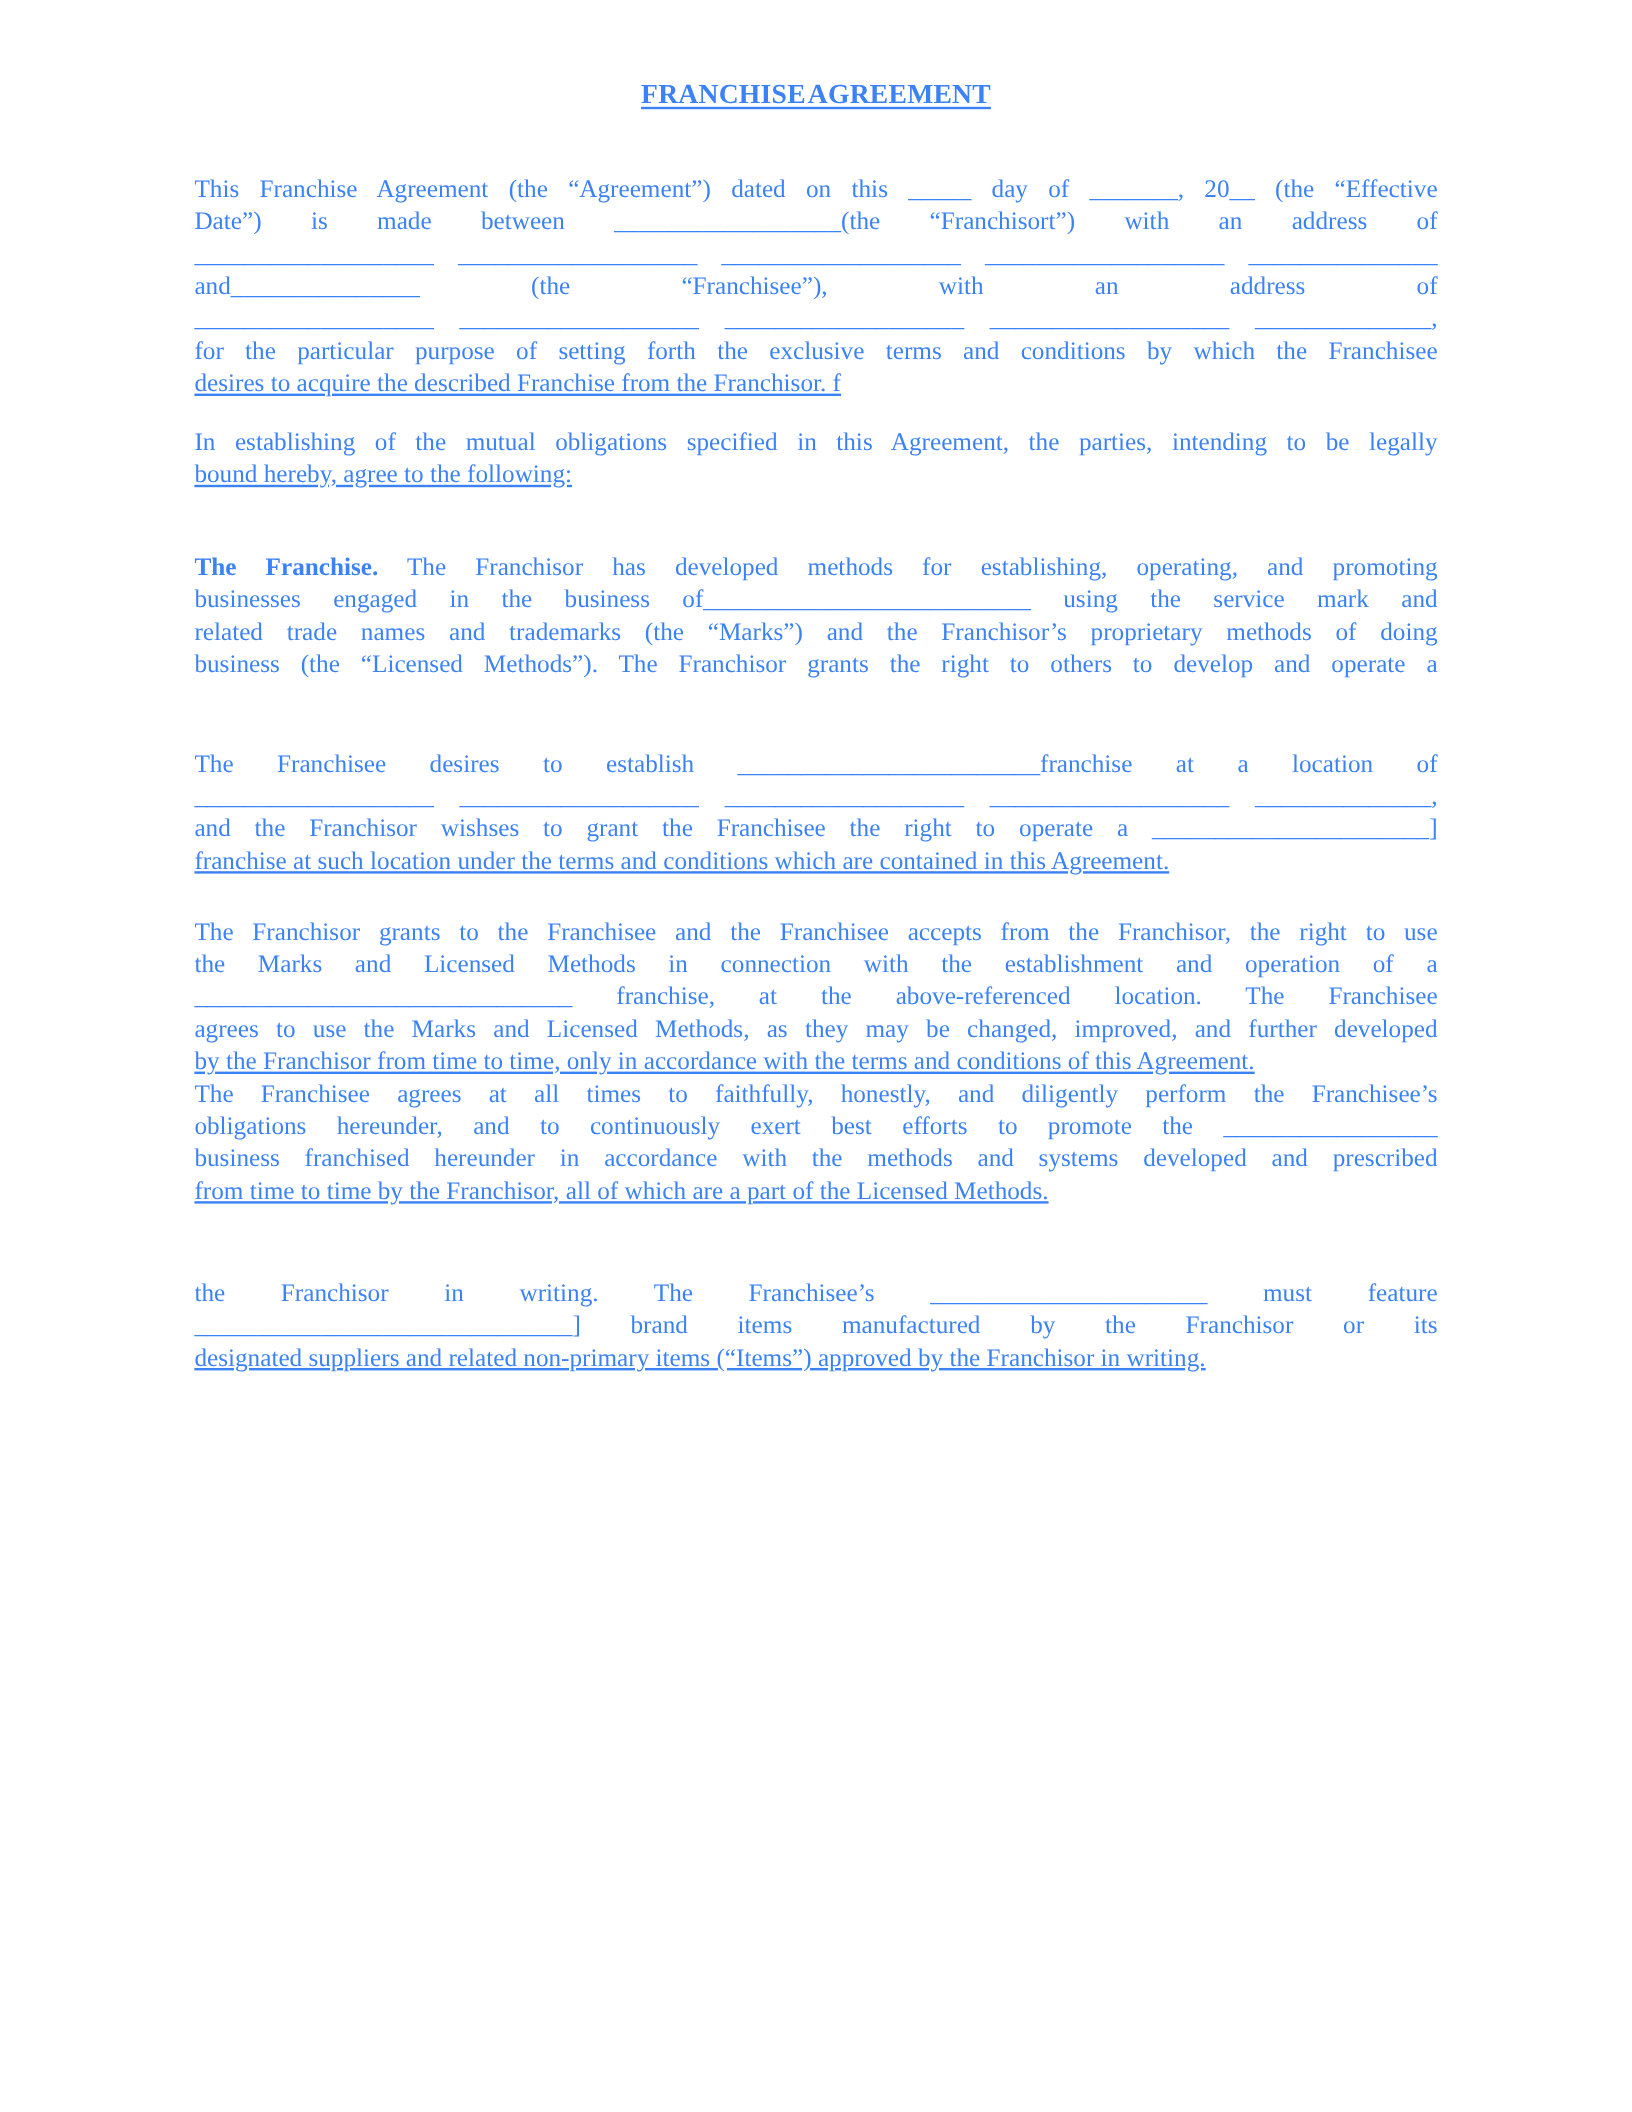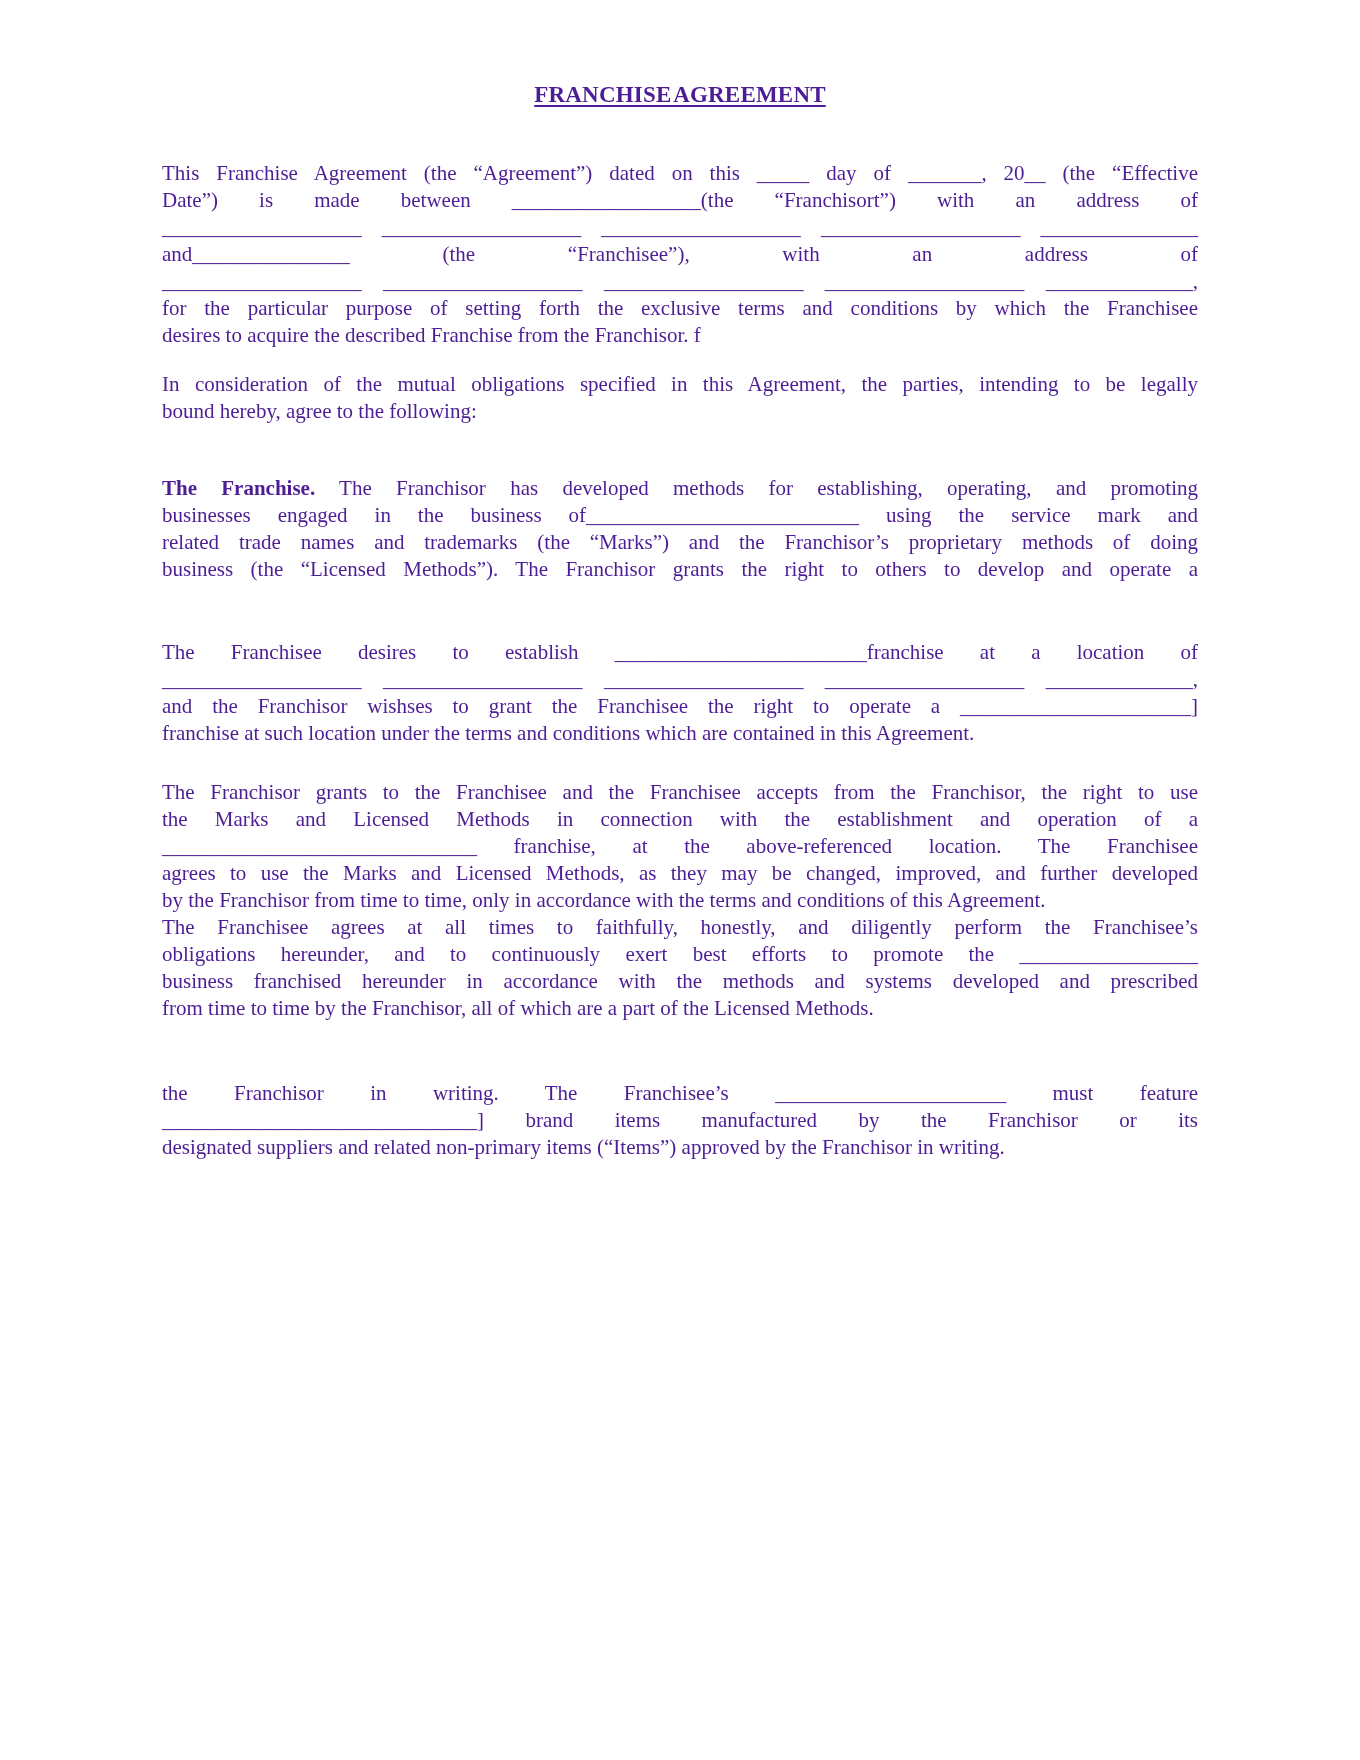--- a/index.html
+++ b/index.html
@@ -6,24 +6,24 @@
     margin: 0;
     padding: 0;
     background: #ffffff;
   }
   .page {
     position: relative;
     width: 1360px;
     height: 1760px;
     box-sizing: border-box;
     background: #ffffff;
-    padding: 80px 162px 40px 162px;
+    padding: 64px 162px 40px 162px;
     font-family: "Liberation Serif", "DejaVu Serif", serif;
     font-size: 21px;
-    color: #4c1d95;
+    color: #3b82f6;
     overflow: hidden;
   }
   .title {
     text-align: center;
     font-weight: 700;
     font-size: 23px;
     line-height: 30px;
     letter-spacing: 0.2px;
     word-spacing: -3px;
     text-decoration: underline;
@@ -34,20 +34,21 @@
     margin: 0;
   }
   .line {
     line-height: 27px;
     text-align: justify;
     text-align-last: justify;
     white-space: normal;
   }
   .line.last {
     text-align-last: left;
+    text-decoration: underline;
   }
   .bold {
     font-weight: 700;
   }
 </style>
 </head>
 <body>
 
 <div class="page">
   <div class="title">FRANCHISE AGREEMENT</div>
@@ -55,21 +56,21 @@
       <div class="para">
         <div class="line">This Franchise Agreement (the “Agreement”) dated on this _____ day of _______, 20__ (the “Effective</div>
         <div class="line">Date”) is made between __________________(the “Franchisort”) with an address of</div>
         <div class="line">___________________ ___________________ ___________________ ___________________ _______________</div>
         <div class="line">and_______________ (the “Franchisee”), with an address of</div>
         <div class="line">___________________ ___________________ ___________________ ___________________ ______________,</div>
         <div class="line">for the particular purpose of setting forth the exclusive terms and conditions by which the Franchisee</div>
         <div class="line last">desires to acquire the described Franchise from the Franchisor. f</div>
       </div>
       <div class="para" style="margin-top: 22px;">
-        <div class="line">In consideration of the mutual obligations specified in this Agreement, the parties, intending to be legally</div>
+        <div class="line">In establishing of the mutual obligations specified in this Agreement, the parties, intending to be legally</div>
         <div class="line last">bound hereby, agree to the following:</div>
       </div>
       <div class="para" style="margin-top: 50px;">
         <div class="line"><span class="bold">The Franchise.</span> The Franchisor has developed methods for establishing, operating, and promoting</div>
         <div class="line">businesses engaged in the business of__________________________ using the service mark and</div>
         <div class="line">related trade names and trademarks (the “Marks”) and the Franchisor’s proprietary methods of doing</div>
         <div class="line">business (the “Licensed Methods”). The Franchisor grants the right to others to develop and operate a</div>
       </div>
       <div class="para" style="margin-top: 56px;">
         <div class="line">The Franchisee desires to establish ________________________franchise at a location of</div>

